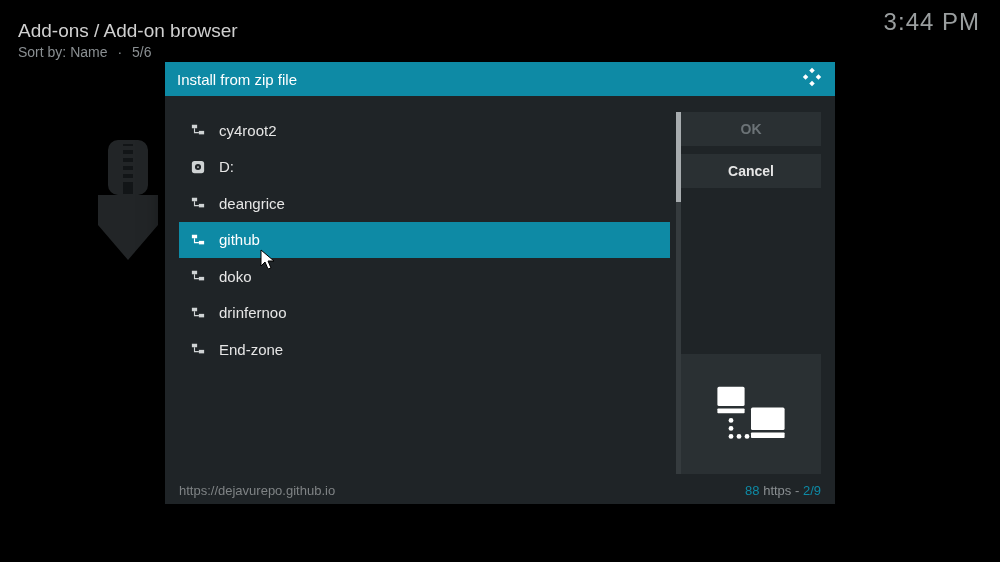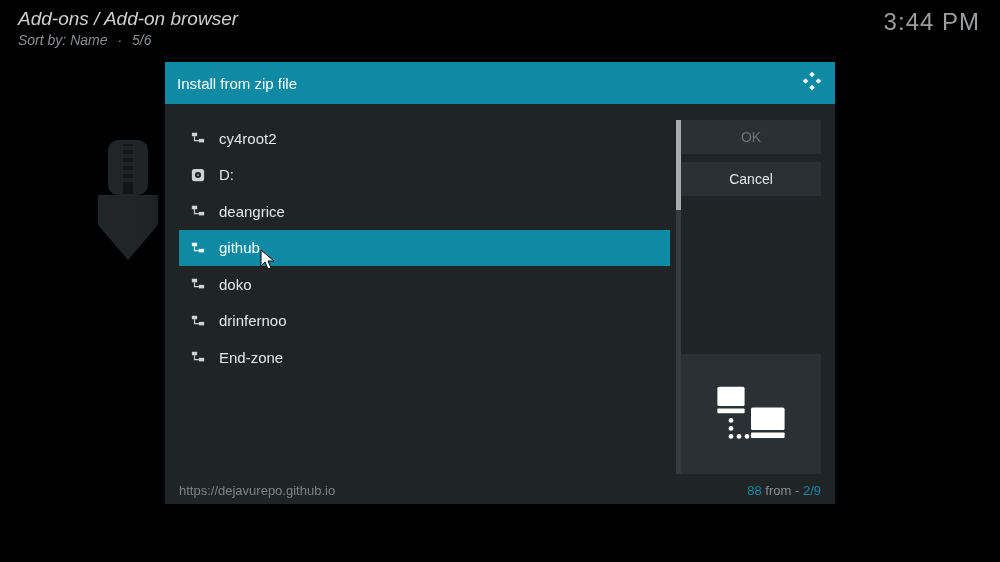--- a/index.html
+++ b/index.html
@@ -1,36 +1,36 @@
 <!DOCTYPE html>
 <html><head>
 <meta charset="utf-8">
 <style>
   * { margin: 0; padding: 0; box-sizing: border-box; font-family: Arial, sans-serif; }
   html, body { width: 1000px; height: 562px; background: #000; color: #fff; overflow: hidden; }
 
-  .top-bar { position: absolute; top: 8px; left: 18px; font-style: italic; }
+  .top-bar { position: absolute; top: 20px; left: 18px; }
   .top-title { font-size: 19px; color: #d0d0d0; }
   .top-sub { font-size: 14px; color: #8a8f92; margin-top: 2px; }
   .top-sub .sep { padding: 0 6px; }
   .clock { position: absolute; top: 8px; right: 20px; font-size: 24px; color: #9a9e9f; letter-spacing: 1px; }
 
   .bg-icon { position: absolute; left: 78px; top: 140px; opacity: 0.6; }
   .bg-icon svg { width: 100px; height: 120px; }
 
   .dialog {
     position: absolute;
     left: 165px; top: 62px;
     width: 670px; height: 442px;
     background: #1f2427;
     box-shadow: 0 0 20px rgba(0,0,0,0.6);
     display: flex; flex-direction: column;
   }
   .dlg-header {
-    height: 42px;
+    height: 34px;
     background: #0e8aa5;
     display: flex; align-items: center; justify-content: space-between;
     padding: 0 12px;
   }
   .dlg-title { color: #fff; font-size: 15px; }
   .kodi-logo svg { width: 22px; height: 22px; }
 
   .dlg-body { flex: 1; display: flex; padding: 16px 14px 4px 14px; overflow: hidden; }
 
   .list-wrap { flex: 1; display: flex; }
@@ -46,21 +46,21 @@
   .row.selected { background: #0e8aa5; color: #fff; }
   .row .icon-slot { width: 22px; display: flex; justify-content: center; margin-right: 10px; }
   .row .icon-slot svg { width: 14px; height: 14px; }
   .scrollbar { width: 5px; background: #353b3e; margin-left: 6px; position: relative; }
   .thumb { position: absolute; left: 0; width: 5px; height: 90px; top: 0; background: #a7acaf; }
 
   .side { width: 140px; display: flex; flex-direction: column; gap: 8px; align-items: stretch; }
   .btn {
     height: 34px; background: #2a3033; color: #e6e6e6;
     display: flex; align-items: center; justify-content: center;
-    font-size: 14px; cursor: pointer;
+    font-size: 14px; cursor: pointer; font-weight: bold;
   }
   .btn.disabled { color: #6c7377; }
   .preview { margin-top: auto; height: 120px; background: #2a3033; display: flex; align-items: center; justify-content: center; }
   .preview svg { width: 80px; height: 70px; }
 
   .dlg-footer {
     height: 26px;
     display: flex; align-items: center;
     padding: 0 14px 2px 14px;
     font-size: 13px;
@@ -212,21 +212,21 @@
           <circle cx="45" cy="68" r="3" fill="#fff"></circle>
         </svg>
       </div>
     </div>
   </div>
 
   <div class="dlg-footer">
     <div class="left">https://dejavurepo.github.io</div>
     <div class="right">
       <span class="count">88</span>
-      <span class="total"> </span><span class="total">from</span>
+      <span class="total"> </span><span class="total">https</span>
       <span class="total"> - </span>
       <span class="pos">2/9</span>
     </div>
   </div>
 </div>
 
 <div class="cursor">
   <svg viewBox="0 0 16 22">
       <path d="M1 1 L1 17 L5 13 L8 20 L11 19 L8 12 L14 12 Z" fill="#fff" stroke="#000" stroke-width="1"></path>
     </svg>

